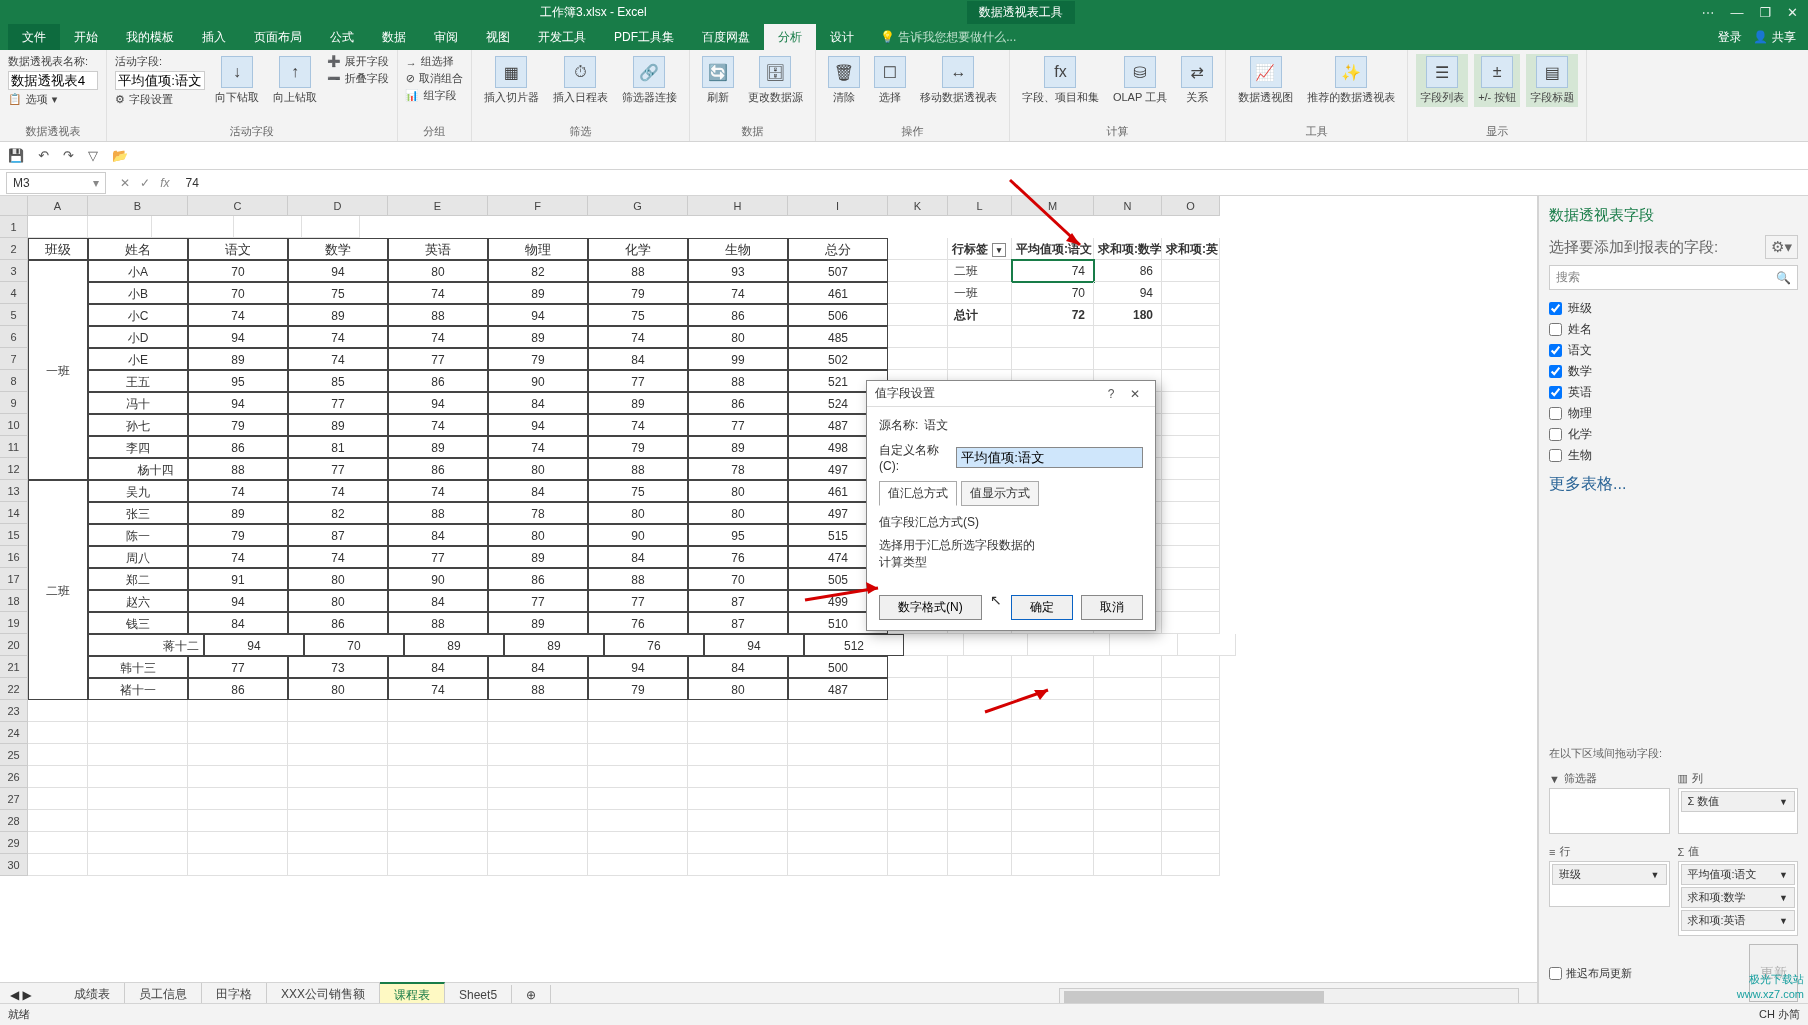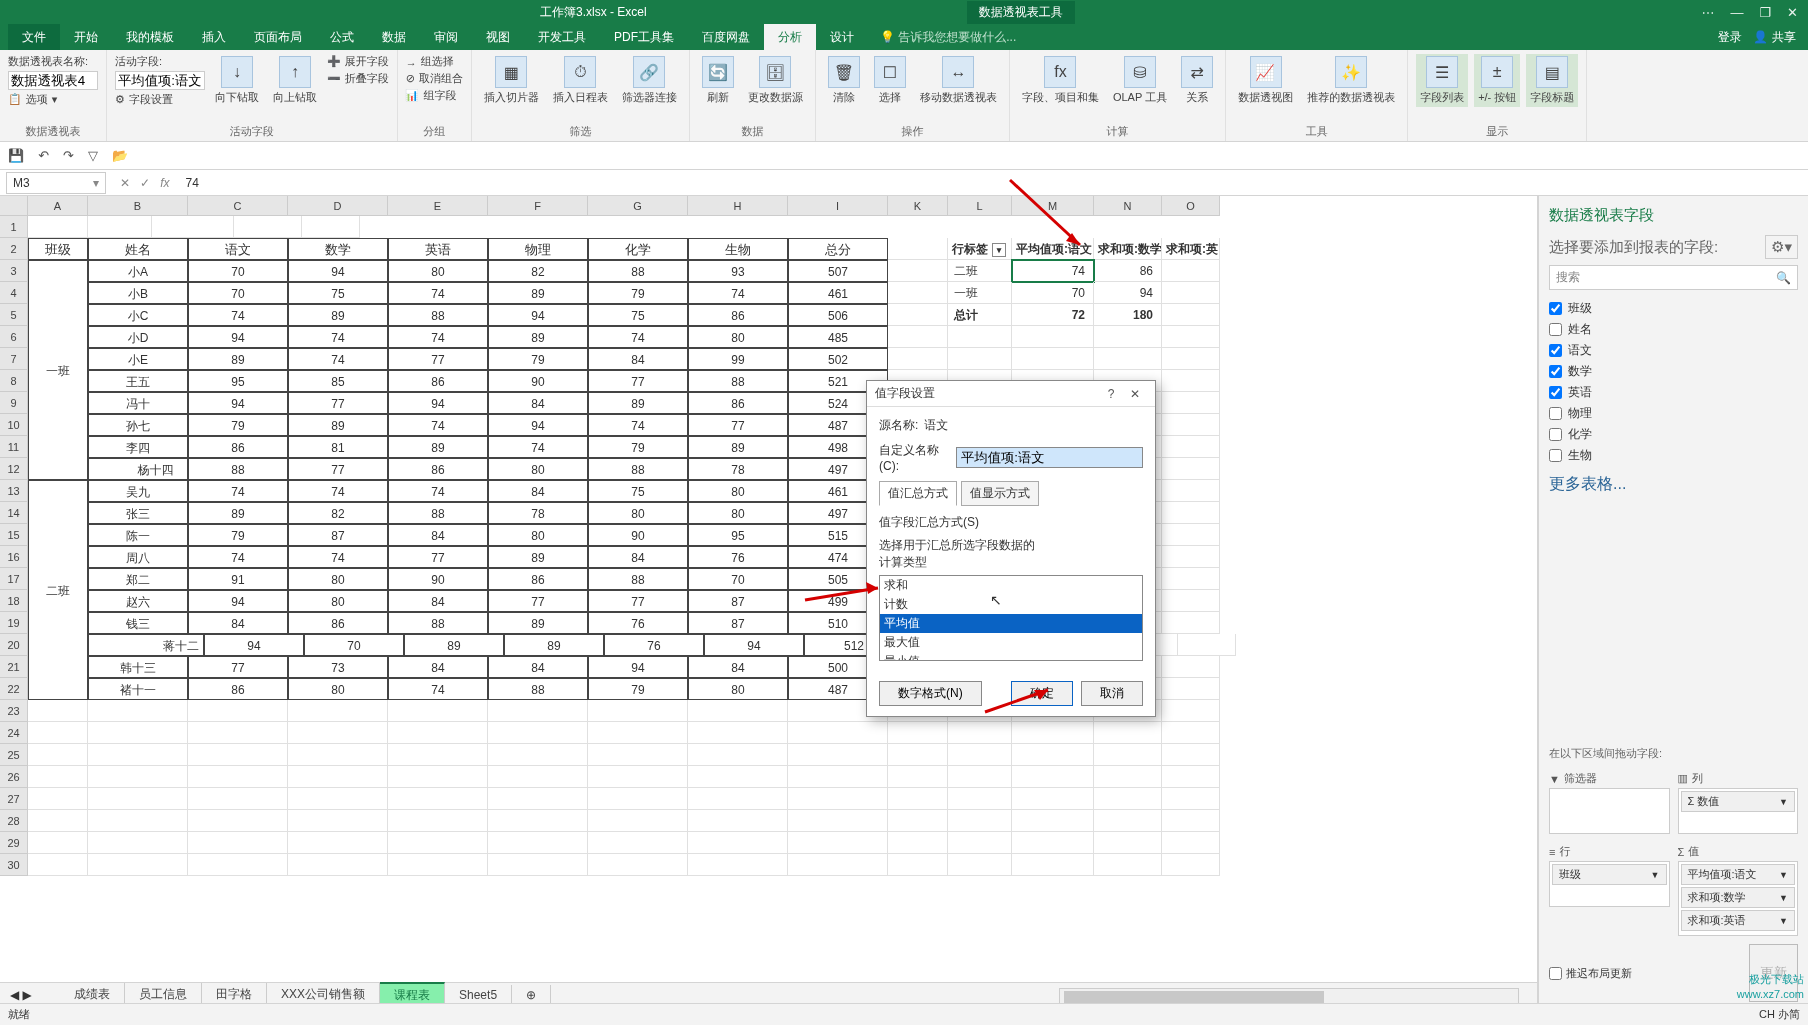--- a/index.html
+++ b/index.html
@@ -54,21 +54,21 @@
 .bordered { border: 1px solid #444 !important; text-align: center; }
 .bordered-h { border: 1px solid #444 !important; text-align: center; font-size: 13px; }
 .pivot-head { font-weight: bold; }
 .pivot-cell { text-align: right; padding-right: 8px; }
 .pivot-row-label { text-align: left; padding-left: 6px; }
 .active-cell { outline: 2px solid #187c48; outline-offset: -1px; }
 
 
 .sheet-tabs { position: absolute; bottom: 0; left: 0; right: 0; height: 24px; background: #f3f3f3; border-top: 1px solid #d4d4d4; display: flex; align-items: center; padding-left: 60px; font-size: 12px; }
 .sheet-tab { padding: 3px 14px; border-right: 1px solid #ccc; cursor: pointer; color: #444; }
-.sheet-tab.active { background: #86efac; border-top: 2px solid #187c48; color: #187c48; }
+.sheet-tab.active { background: #fef9c3; border-top: 2px solid #187c48; color: #187c48; }
 .scroll-h { position: absolute; right: 18px; bottom: 0; width: 460px; height: 18px; background: #f0f0f0; border: 1px solid #ccc; }
 .scroll-h .thumb { position: absolute; left: 4px; top: 2px; width: 260px; height: 12px; background: #c8c8c8; }
 
 
 .fieldpane { width: 270px; background: #f3f3f3; border-left: 1px solid #d4d4d4; padding: 10px 10px 4px; display: flex; flex-direction: column; }
 .fieldpane h3 { font-size: 15px; font-weight: normal; color: #187c48; margin-bottom: 10px; }
 .fieldpane .sub { font-size: 15px; color: #666; margin-bottom: 6px; display: flex; align-items: center; }
 .fieldpane .sub .gear { margin-left: auto; border: 1px solid #ccc; padding: 2px 5px; }
 .searchbox { border: 1px solid #ccc; background: #fff; padding: 3px 6px; color: #888; margin-bottom: 8px; display: flex; align-items: center; }
 .searchbox .mag { margin-left: auto; }
@@ -927,27 +927,20 @@
         <span>自定义名称(C):</span>
         <input type="text" class="sel" value="平均值项:语文" style="">
       </div>
     <div class="tabs2">
       <div class="t2 active">值汇总方式</div>
       <div class="t2">值显示方式</div>
     </div>
     <div style="margin-bottom:6px">值字段汇总方式(S)</div>
     <div>选择用于汇总所选字段数据的</div>
     <div style="margin-bottom:4px">计算类型</div>
-    <div class="listbox" id="calc-listbox">
-        <div class="opt">求和</div>
-        <div class="opt">计数</div>
-        <div class="opt sel">平均值</div>
-        <div class="opt">最大值</div>
-        <div class="opt">最小值</div>
-      </div>
   </div>
   <div class="btns">
     <button>数字格式(N)</button>
     <div class="sp"></div>
     <button class="primary">确定</button>
     <button>取消</button>
   </div>
 </div>
 
 <div class="arrow" style="left:1000px;top:170px;width:100px;height:90px">

